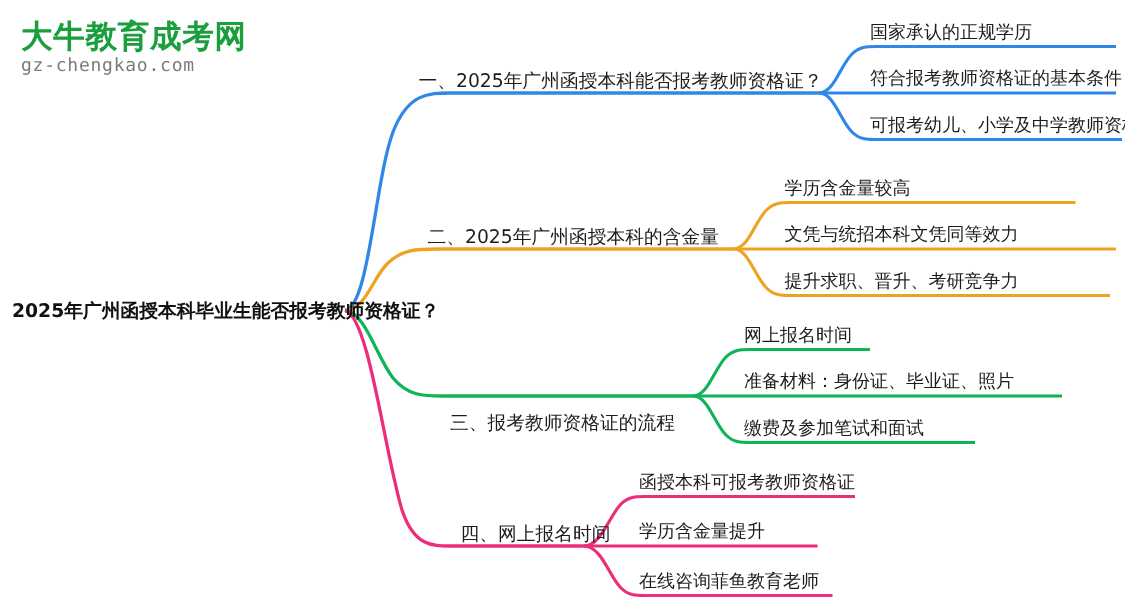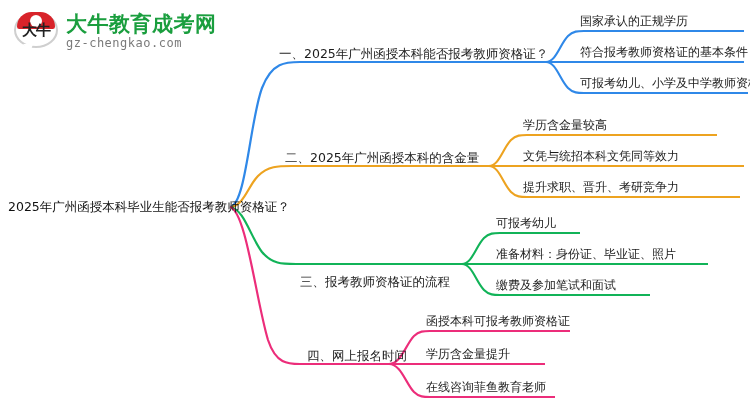--- a/index.html
+++ b/index.html
@@ -104,35 +104,29 @@
   .node-label {
     position: absolute;
     font-size: 12.5px;
     color: #1c1c1c;
     line-height: 15px;
     white-space: nowrap;
   }
   #root-label {
     font-size: 12.5px;
     color: #111111;
+    font-weight: bold;
   }
   .branch-label { font-size: 12.5px; }
   .leaf-label   { font-size: 12px; }
 </style>
 </head>
 <body>
 
 <div id="logo">
-  <div id="logo-mark">
-    <div class="bubble"></div>
-    <div class="cap">
-      <div class="dot"></div>
-    </div>
-    <div class="glyph">大牛</div>
-  </div>
   <div id="logo-text">
     <div id="logo-title">大牛教育成考网</div>
     <div id="logo-sub">gz-chengkao.com</div>
   </div>
 </div>
 
 <svg id="map-svg" viewBox="0 0 750 410">
 
   <path d="M230,207 C246,205 250,120 262,88 C272,62 286,62 300,62 L546,62" fill="none" stroke="#2f88e8" stroke-width="2.2"></path>
 
@@ -165,20 +159,20 @@
 <div class="node-label leaf-label" style="left:580px; top:14px;">国家承认的正规学历</div>
 <div class="node-label leaf-label" style="left:580px; top:45px;">符合报考教师资格证的基本条件</div>
 <div class="node-label leaf-label" style="left:580px; top:76px;">可报考幼儿、小学及中学教师资格证</div>
 
 <div class="node-label branch-label" style="left:285px; top:150px;">二、2025年广州函授本科的含金量</div>
 <div class="node-label leaf-label" style="left:523px; top:118px;">学历含金量较高</div>
 <div class="node-label leaf-label" style="left:523px; top:149px;">文凭与统招本科文凭同等效力</div>
 <div class="node-label leaf-label" style="left:523px; top:180px;">提升求职、晋升、考研竞争力</div>
 
 <div class="node-label branch-label" style="left:300px; top:248px;margin-top:26px;">三、报考教师资格证的流程</div>
-<div class="node-label leaf-label" style="left:496px; top:216px;">可报考幼儿</div>
+<div class="node-label leaf-label" style="left:496px; top:216px;">网上报名时间</div>
 <div class="node-label leaf-label" style="left:496px; top:247px;">准备材料：身份证、毕业证、照片</div>
 <div class="node-label leaf-label" style="left:496px; top:278px;">缴费及参加笔试和面试</div>
 
 <div class="node-label branch-label" style="left:307px; top:348px;">四、网上报名时间</div>
 <div class="node-label leaf-label" style="left:426px; top:314px;">函授本科可报考教师资格证</div>
 <div class="node-label leaf-label" style="left:426px; top:347px;">学历含金量提升</div>
 <div class="node-label leaf-label" style="left:426px; top:380px;">在线咨询菲鱼教育老师</div>
 
 </body></html>

